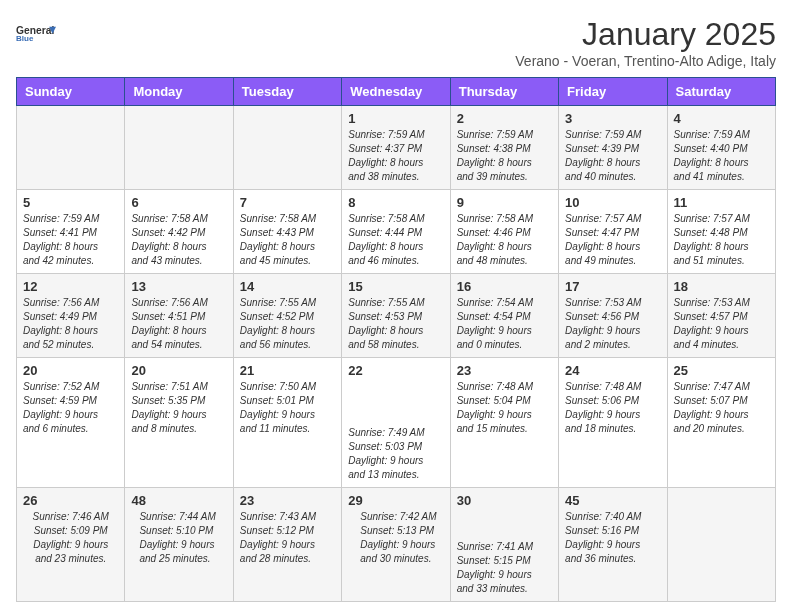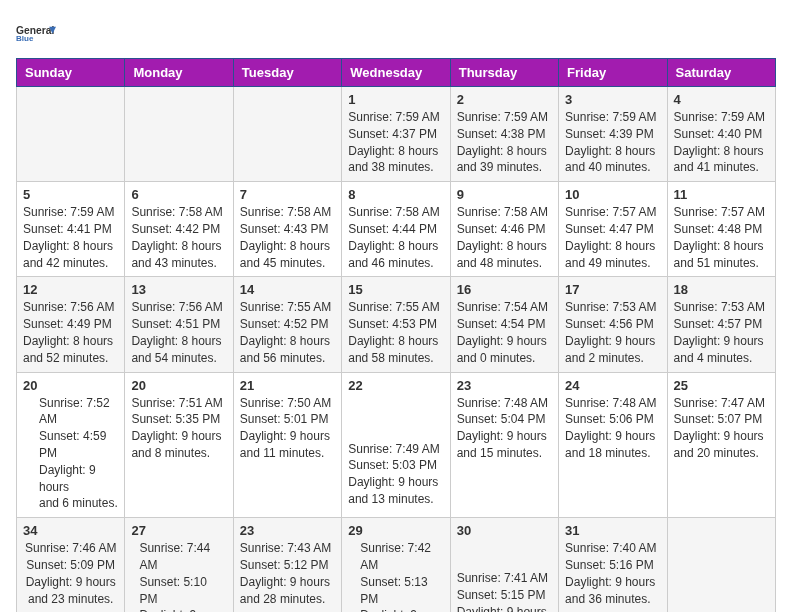--- a/index.html
+++ b/index.html
@@ -38,21 +38,21 @@
     .location-title {
       font-size: 14px;
       color: #555;
     }
     .calendar {
       width: 100%;
       border-collapse: collapse;
       border: 1px solid #ccc;
     }
     .calendar th {
-      background-color: #a21caf;
+      background-color: #8b5cf6;
       color: #fff;
       font-size: 13px;
       font-weight: bold;
       text-align: left;
       padding: 6px 8px;
       border: 1px solid #2a5090;
     }
     .calendar td {
       vertical-align: top;
       border: 1px solid #ccc;
@@ -69,38 +69,43 @@
     .calendar tr:nth-child(even) td {
       background-color: #ffffff;
     }
     .day-number {
       font-size: 13px;
       font-weight: bold;
       display: block;
       margin-bottom: 2px;
     }
     .day-info {
-      font-size: 12px;
+      font-size: 10px;
       line-height: 1.4;
       color: #333;
+      font-style: italic;
     }
     .empty-cell {
       background: #f5f5f5;
     }
   </style>
 </head>
 <body>
 
 <div class="header">
   <div class="logo">
     <svg class="logo-icon" width="70" height="30" viewBox="0 0 70 30">
       <text x="0" y="18" font-size="18" font-weight="bold" fill="#333" font-family="Arial">General</text>
       <text x="0" y="30" font-size="14" font-weight="bold" fill="#3a6db5" font-family="Arial">Blue</text>
       <polygon points="58,6 70,6 64,18" fill="#3a6db5"></polygon>
     </svg>
+  </div>
+  <div class="title-block">
+    <div class="month-title">January 2025</div>
+    <div class="location-title">Verano - Voeran, Trentino-Alto Adige, Italy</div>
   </div>
 </div>
 
 <table class="calendar">
   <thead>
     <tr>
     <th>Sunday</th>
         <th>Monday</th>
         <th>Tuesday</th>
         <th>Wednesday</th>
@@ -241,21 +246,21 @@
           <span class="day-number">18</span>
           <div class="day-info" style="white-space: pre-line;">Sunrise: 7:53 AM
 Sunset: 4:57 PM
 Daylight: 9 hours
 and 4 minutes.</div>
         </td>
       </tr>
       <tr>
         <td>
           <span class="day-number">20</span>
-          <div class="day-info" style="white-space: pre-line; margin-left: 16px;">Sunrise: 7:52 AM
+          <div class="day-info" style="white-space: pre-line;">Sunrise: 7:52 AM
 Sunset: 4:59 PM
 Daylight: 9 hours
 and 6 minutes.</div>
         </td>
         <td>
           <span class="day-number">20</span>
           <div class="day-info" style="white-space: pre-line;">Sunrise: 7:51 AM
 Sunset: 5:35 PM
 Daylight: 9 hours
 and 8 minutes.</div>
@@ -291,28 +296,28 @@
         <td>
           <span class="day-number">25</span>
           <div class="day-info" style="white-space: pre-line;">Sunrise: 7:47 AM
 Sunset: 5:07 PM
 Daylight: 9 hours
 and 20 minutes.</div>
         </td>
       </tr>
       <tr>
         <td>
-          <span class="day-number">34</span>
+          <span class="day-number">26</span>
           <div class="day-info" style="white-space: pre-line; text-align: center;">Sunrise: 7:46 AM
 Sunset: 5:09 PM
 Daylight: 9 hours
 and 23 minutes.</div>
         </td>
         <td>
-          <span class="day-number">27</span>
+          <span class="day-number">48</span>
           <div class="day-info" style="white-space: pre-line; margin-left: 8px;">Sunrise: 7:44 AM
 Sunset: 5:10 PM
 Daylight: 9 hours
 and 25 minutes.</div>
         </td>
         <td>
           <span class="day-number">23</span>
           <div class="day-info" style="white-space: pre-line;">Sunrise: 7:43 AM
 Sunset: 5:12 PM
 Daylight: 9 hours
@@ -326,21 +331,21 @@
 and 30 minutes.</div>
         </td>
         <td>
           <span class="day-number">30</span>
           <div class="day-info" style="white-space: pre-line; margin-top: 32px;">Sunrise: 7:41 AM
 Sunset: 5:15 PM
 Daylight: 9 hours
 and 33 minutes.</div>
         </td>
         <td>
-          <span class="day-number">31</span>
+          <span class="day-number">45</span>
           <div class="day-info" style="white-space: pre-line;">Sunrise: 7:40 AM
 Sunset: 5:16 PM
 Daylight: 9 hours
 and 36 minutes.</div>
         </td>
         <td class="empty-cell"></td>
       </tr>
     </tbody>
 </table>
 

